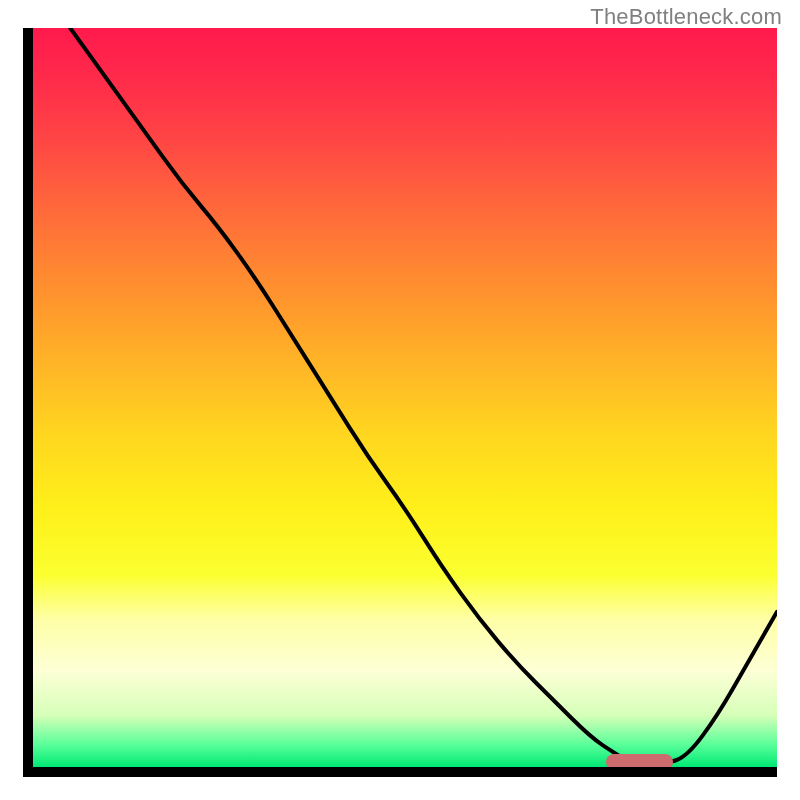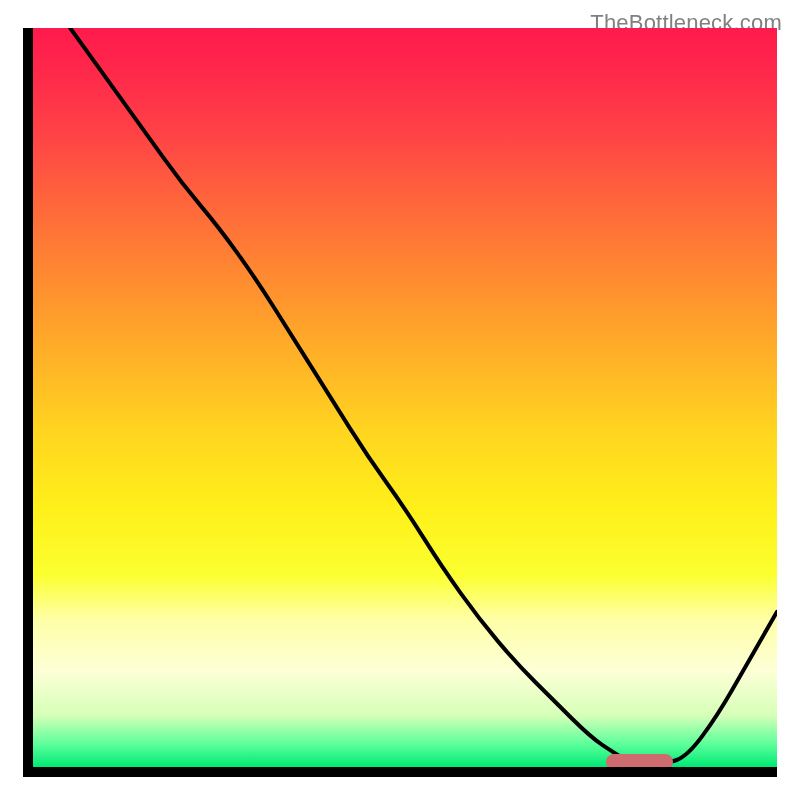--- a/index.html
+++ b/index.html
@@ -10,21 +10,21 @@
     background: #ffffff;
     font-family: Arial, Helvetica, sans-serif;
   }
   .container {
     position: relative;
     width: 800px;
     height: 800px;
   }
   .watermark {
     position: absolute;
-    top: 10px;
+    top: 4px;
     right: 18px;
     font-size: 22px;
     color: #808080;
     font-weight: 500;
     letter-spacing: 0.2px;
   }
   .plot-frame {
     position: absolute;
     left: 23px;
     top: 28px;

